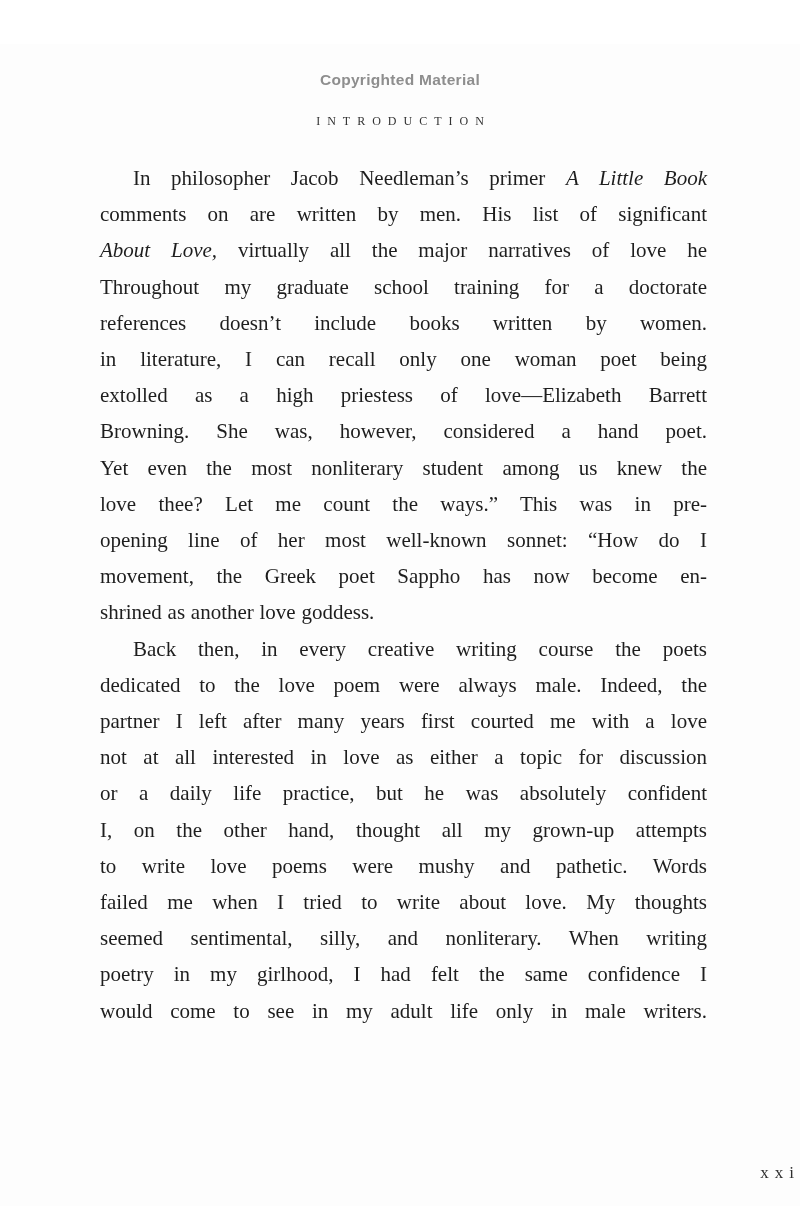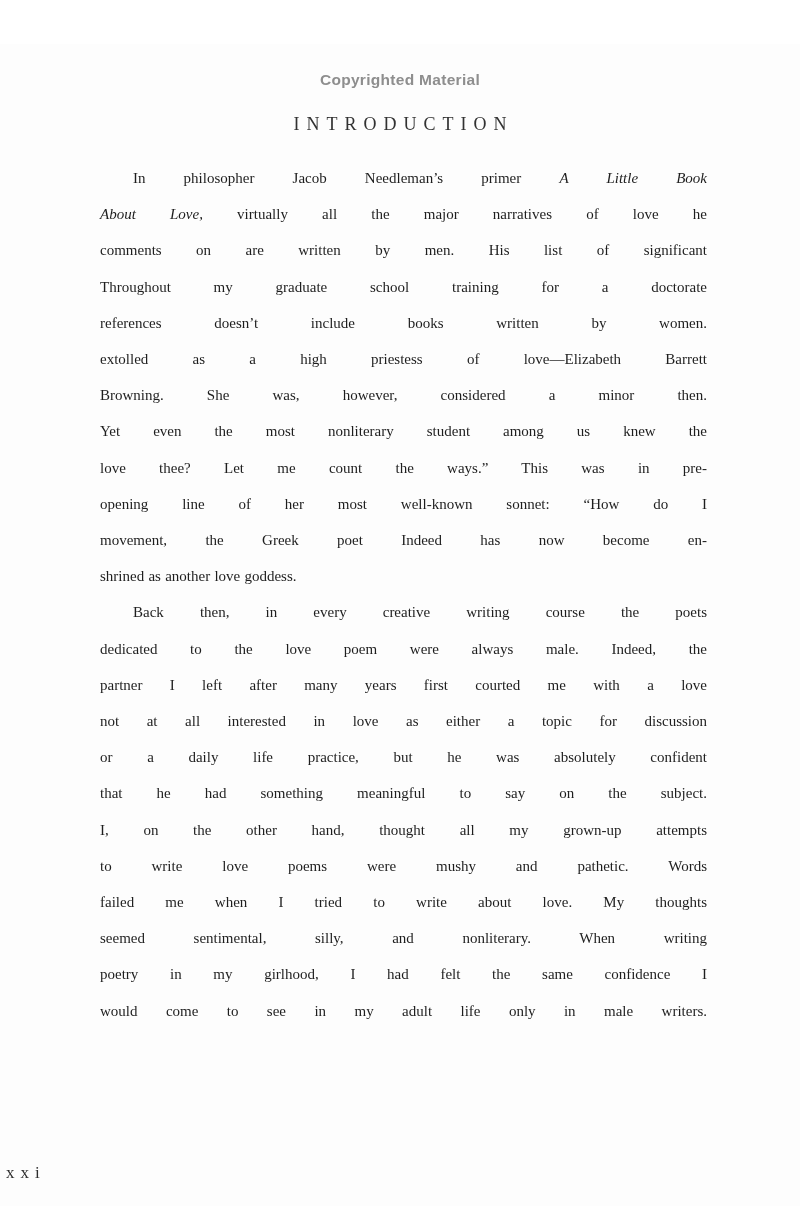--- a/index.html
+++ b/index.html
@@ -29,82 +29,82 @@
     letter-spacing: 0.3px;
   }
   .copyright.top { top: 27px; }
   .copyright.bottom { top: 1160px; }
   .chapter-header {
     position: absolute;
     top: 70px;
     left: 0;
     width: 100%;
     text-align: center;
-    font-size: 18px;
+    font-size: 12px;
     font-weight: 400;
     color: #323232;
     letter-spacing: 7px;
     text-indent: 7px; 
   }
   .body-text {
     position: absolute;
     top: 116px;
     left: 100px;
     width: 607px;
   }
   .line {
-    font-size: 15px;
+    font-size: 21px;
     line-height: 36.2px;
     text-align: justify;
     text-align-last: justify;
     word-spacing: 0.5px;
     font-family: Liberation Serif, serif;
   }
   .line.first-line { text-indent: 33px; }
   .line.para-end { text-align-last: left; }
   .line i { font-style: italic; }
   .page-number {
     position: absolute;
     top: 1119px;
     left: 0;
     width: 100%;
-    text-align: left;
+    text-align: right;
     font-size: 17px;
     color: #2e2e2e;
     letter-spacing: 6px;
     text-indent: 6px;
   }
 </style>
 </head>
 <body>
 
 <div class="page">
   <div class="copyright top">Copyrighted Material</div>
 
   <div class="chapter-header">INTRODUCTION</div>
 
   <div class="body-text">
       <div class="line first-line"><span>In philosopher Jacob Needleman’s primer </span><i>A Little Book</i></div>
+      <div class="line"><span>comments on are written by men. His list of significant</span></div>
       <div class="line"><i>About Love,</i><span> virtually all the major narratives of love he</span></div>
-      <div class="line"><span>comments on are written by men. His list of significant</span></div>
       <div class="line"><span>Throughout my graduate school training for a doctorate</span></div>
       <div class="line"><span>references doesn’t include books written by women.</span></div>
+      <div class="line"><span>in literature, I can recall only one woman poet being</span></div>
       <div class="line"><span>extolled as a high priestess of love—Elizabeth Barrett</span></div>
-      <div class="line"><span>Browning. She was, however, considered a minor then.</span></div>
+      <div class="line"><span>Browning. She was, however, considered a hand poet.</span></div>
       <div class="line"><span>Yet even the most nonliterary student among us knew the</span></div>
       <div class="line"><span>love thee? Let me count the ways.” This was in pre-</span></div>
       <div class="line"><span>opening line of her most well-known sonnet: “How do I</span></div>
-      <div class="line"><span>movement, the Greek poet Indeed has now become en-</span></div>
+      <div class="line"><span>movement, the Greek poet Sappho has now become en-</span></div>
       <div class="line para-end"><span>shrined as another love goddess.</span></div>
       <div class="line first-line"><span>Back then, in every creative writing course the poets</span></div>
       <div class="line"><span>dedicated to the love poem were always male. Indeed, the</span></div>
       <div class="line"><span>partner I left after many years first courted me with a love</span></div>
       <div class="line"><span>not at all interested in love as either a topic for discussion</span></div>
       <div class="line"><span>or a daily life practice, but he was absolutely confident</span></div>
-      <div class="line"><span>that he had something meaningful to say on the subject.</span></div>
       <div class="line"><span>I, on the other hand, thought all my grown-up attempts</span></div>
       <div class="line"><span>to write love poems were mushy and pathetic. Words</span></div>
       <div class="line"><span>failed me when I tried to write about love. My thoughts</span></div>
       <div class="line"><span>seemed sentimental, silly, and nonliterary. When writing</span></div>
       <div class="line"><span>poetry in my girlhood, I had felt the same confidence I</span></div>
       <div class="line"><span>would come to see in my adult life only in male writers.</span></div>
     </div>
 
   <div class="page-number">xxi</div>
 

